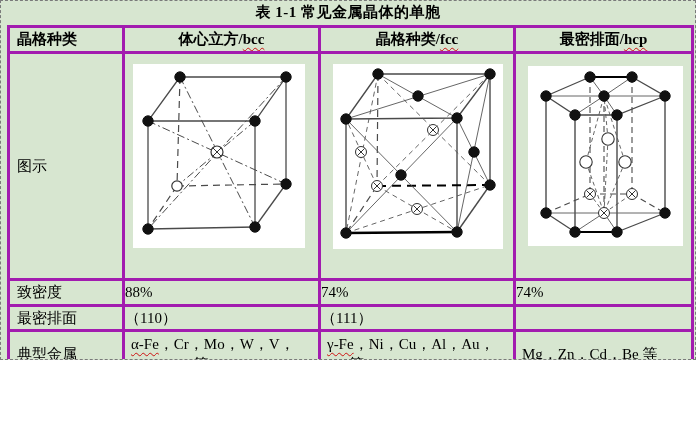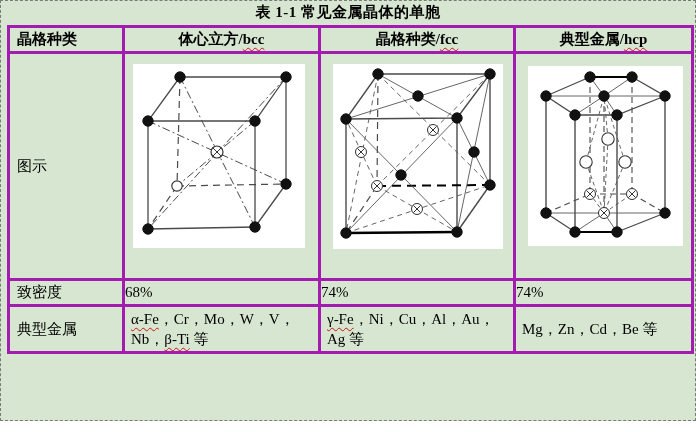--- a/index.html
+++ b/index.html
@@ -3,21 +3,21 @@
 <meta charset="utf-8">
 <style>
   html, body { margin: 0; padding: 0; }
   body {
     width: 696px; height: 432px;
     font-family: "Liberation Serif", "DejaVu Serif", serif;
     color: #000;
   }
   .page {
     position: relative;
-    width: 696px; height: 421px;
+    width: 696px; height: 360px;
     box-sizing: border-box;
     background: #d7e6d0;
     border: 1px dashed #7a7a7a;
     overflow: hidden;
   }
   .doc-title {
     position: absolute; top: 2px; left: 0; width: 100%;
     text-align: center;
     font-size: 15px; font-weight: bold;
     letter-spacing: 0.5px;
@@ -85,21 +85,21 @@
         <col style="width:196px">
         <col style="width:195px">
         <col style="width:178px">
     </colgroup>
 
     <tbody>
         <tr class="row-header">
       <th class="cell-label">晶格种类</th>
       <th class="cell-center"><span>体心立方/</span><span class="wavy">bcc</span></th>
       <th class="cell-center"><span>晶格种类/</span><span class="wavy">fcc</span></th>
-      <th class="cell-center"><span>典型金属/</span><span class="wavy">hcp</span></th>
+      <th class="cell-center"><span>最密排面/</span><span class="wavy">hcp</span></th>
     </tr>
 
     <tr class="row-diagram">
       <td class="cell-label">图示</td>
 
       <td class="cell-diagram">
         <div class="diagram-box box-bcc">
           <svg viewBox="0 0 172 184" width="172" height="184">
             <g fill="none" stroke="#4a4a4a" stroke-width="1.3">
               <path d="M47,13 L153,13 L122,57 L15,57 Z"></path>
@@ -290,25 +290,31 @@
                   <circle cx="97" cy="96" r="6.2"></circle>
             </g>
           </svg>
         </div>
       </td>
     </tr>
 
 
     <tr class="row-density">
       <td class="cell-label">致密度</td>
-      <td class="cell-center">68%</td>
+      <td class="cell-center">88%</td>
       <td class="cell-center">74%</td>
       <td class="cell-center">74%</td>
     </tr>
 
+    <tr class="row-plane">
+      <td class="cell-label">最密排面</td>
+      <td class="cell-center">（110）</td>
+      <td class="cell-center">（111）</td>
+      <td class="cell-center"></td>
+    </tr>
 
 
     <tr class="row-metals">
       <td class="cell-label">典型金属</td>
       <td class="cell-metals"><span class="wavy">α-Fe</span><span>，Cr，Mo，W，V，Nb，</span><span class="wavy">β-Ti</span><span> 等</span></td>
       <td class="cell-metals"><span class="wavy">γ-Fe</span><span>，Ni，Cu，Al，Au，Ag 等</span></td>
       <td class="cell-metals"><span>Mg，Zn，Cd，Be 等</span></td>
     </tr>
   </tbody>
     </table>

